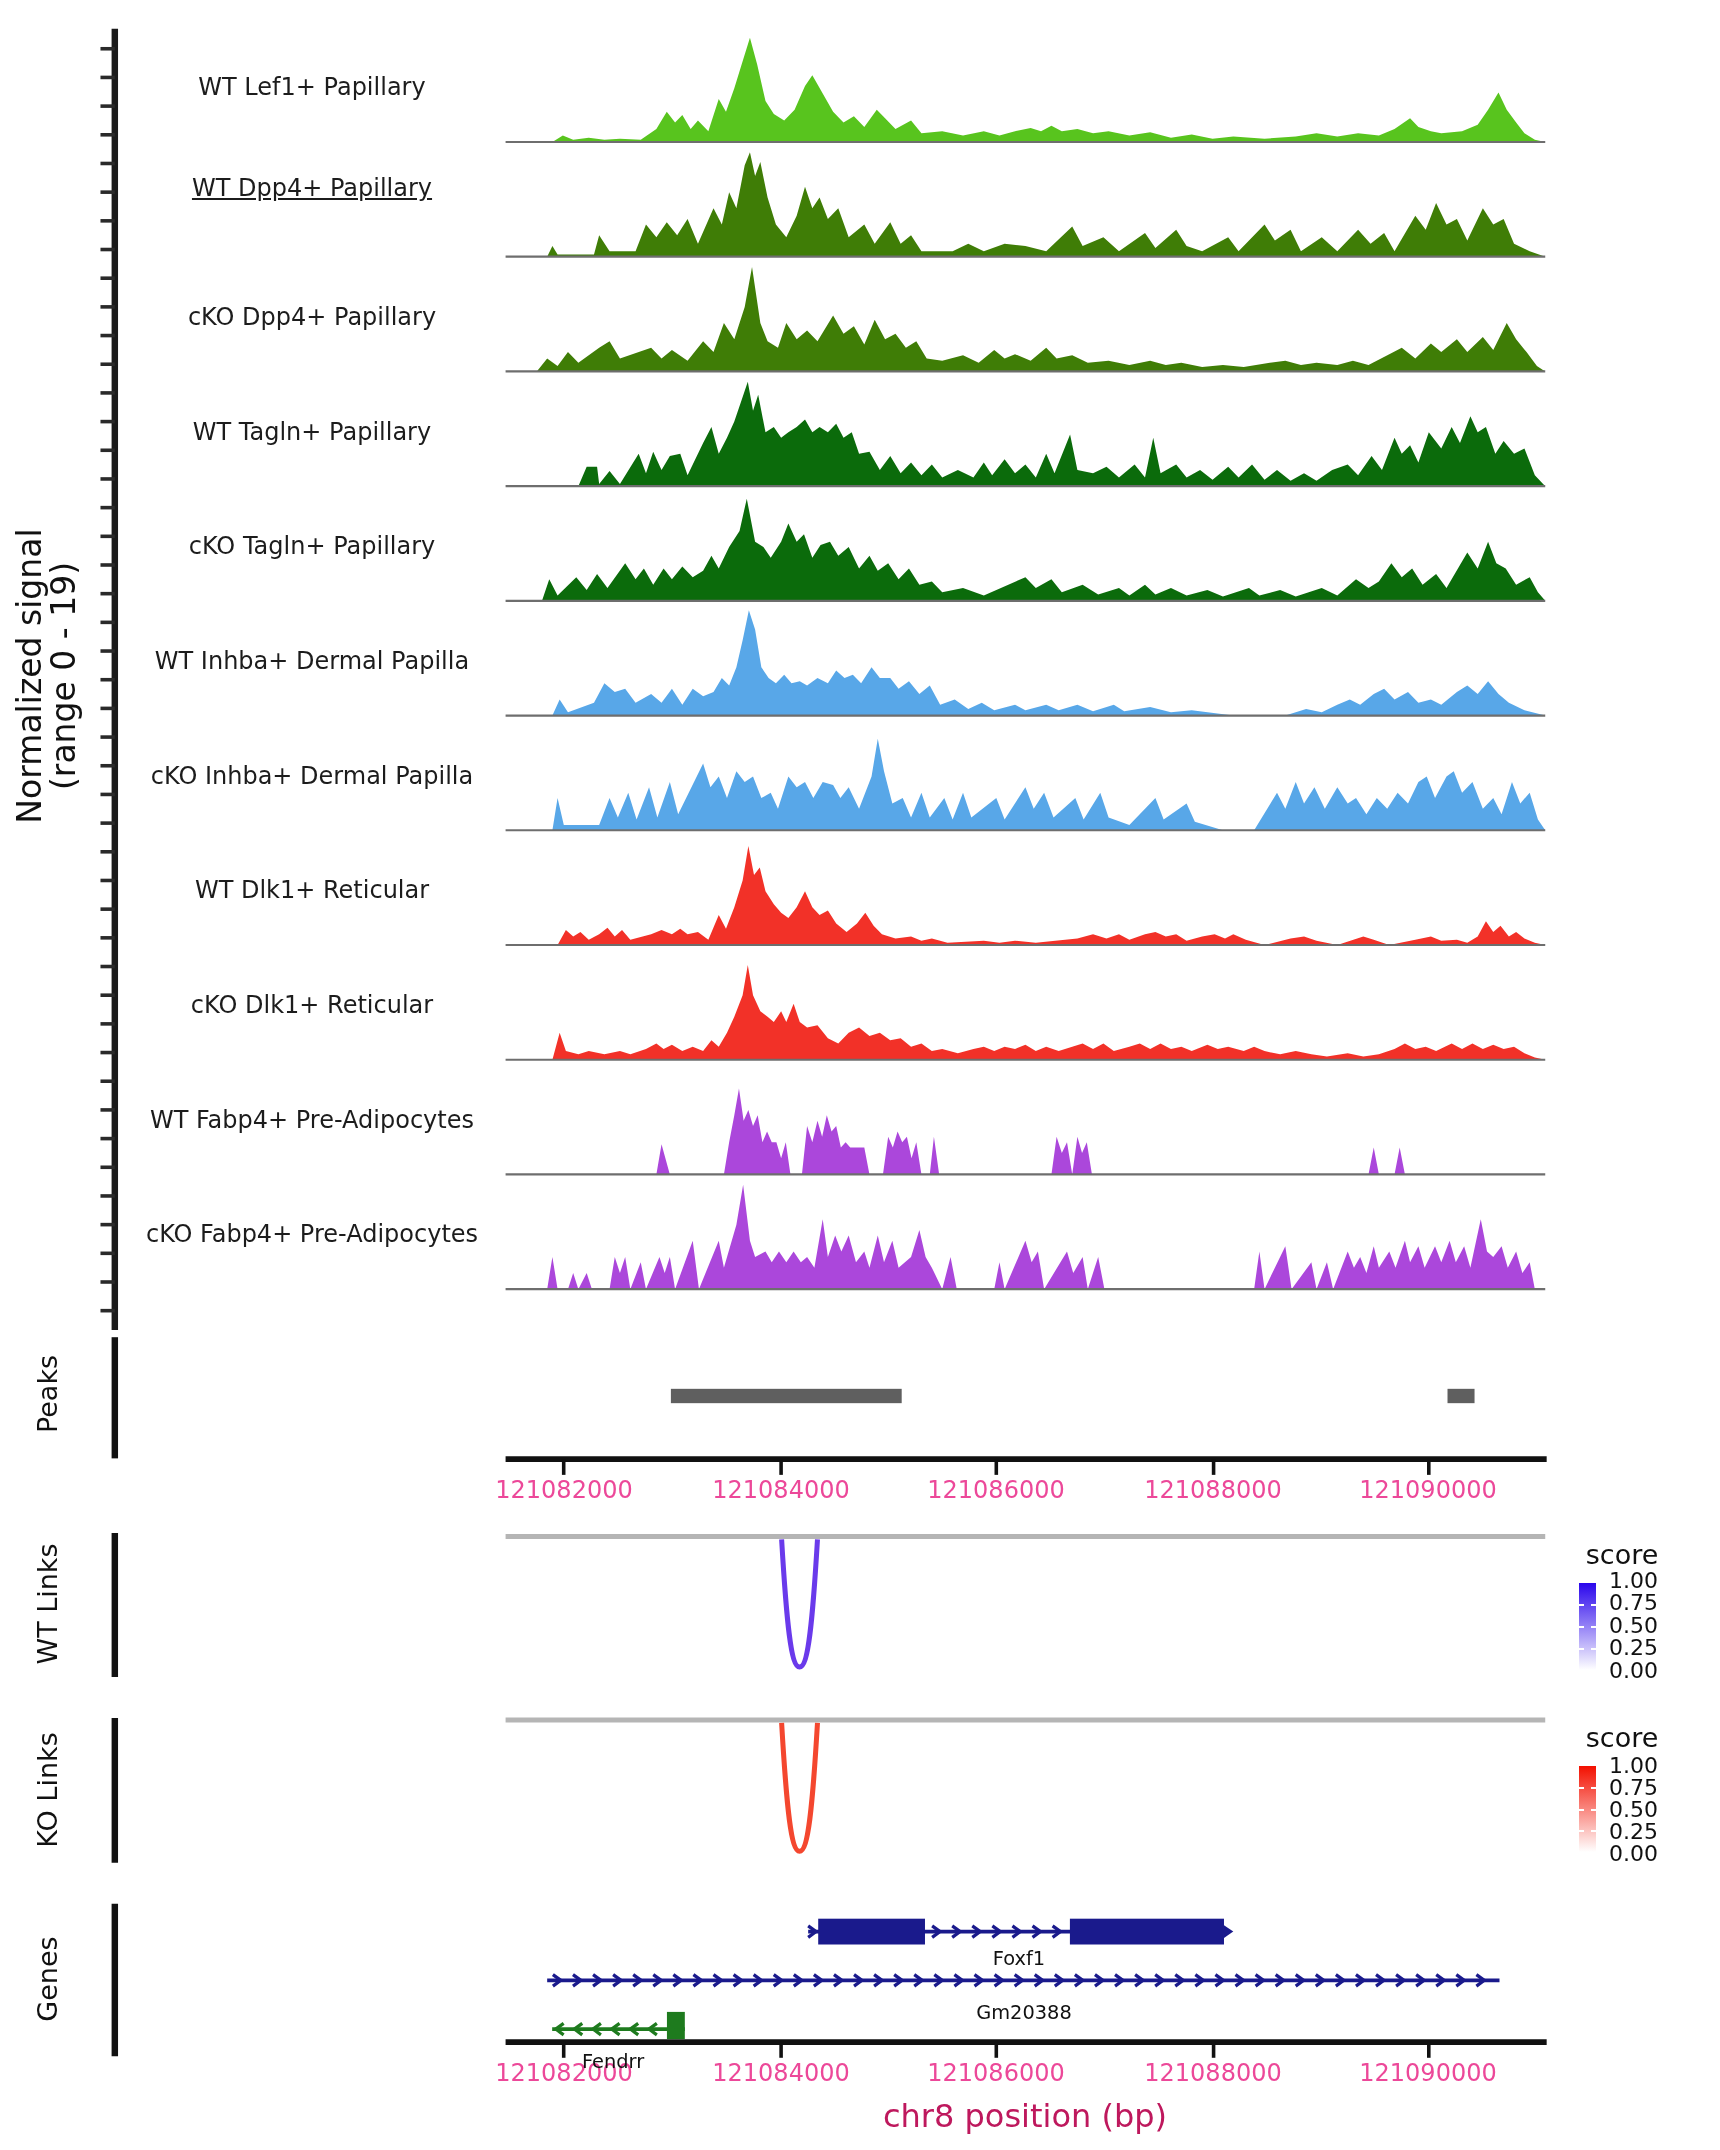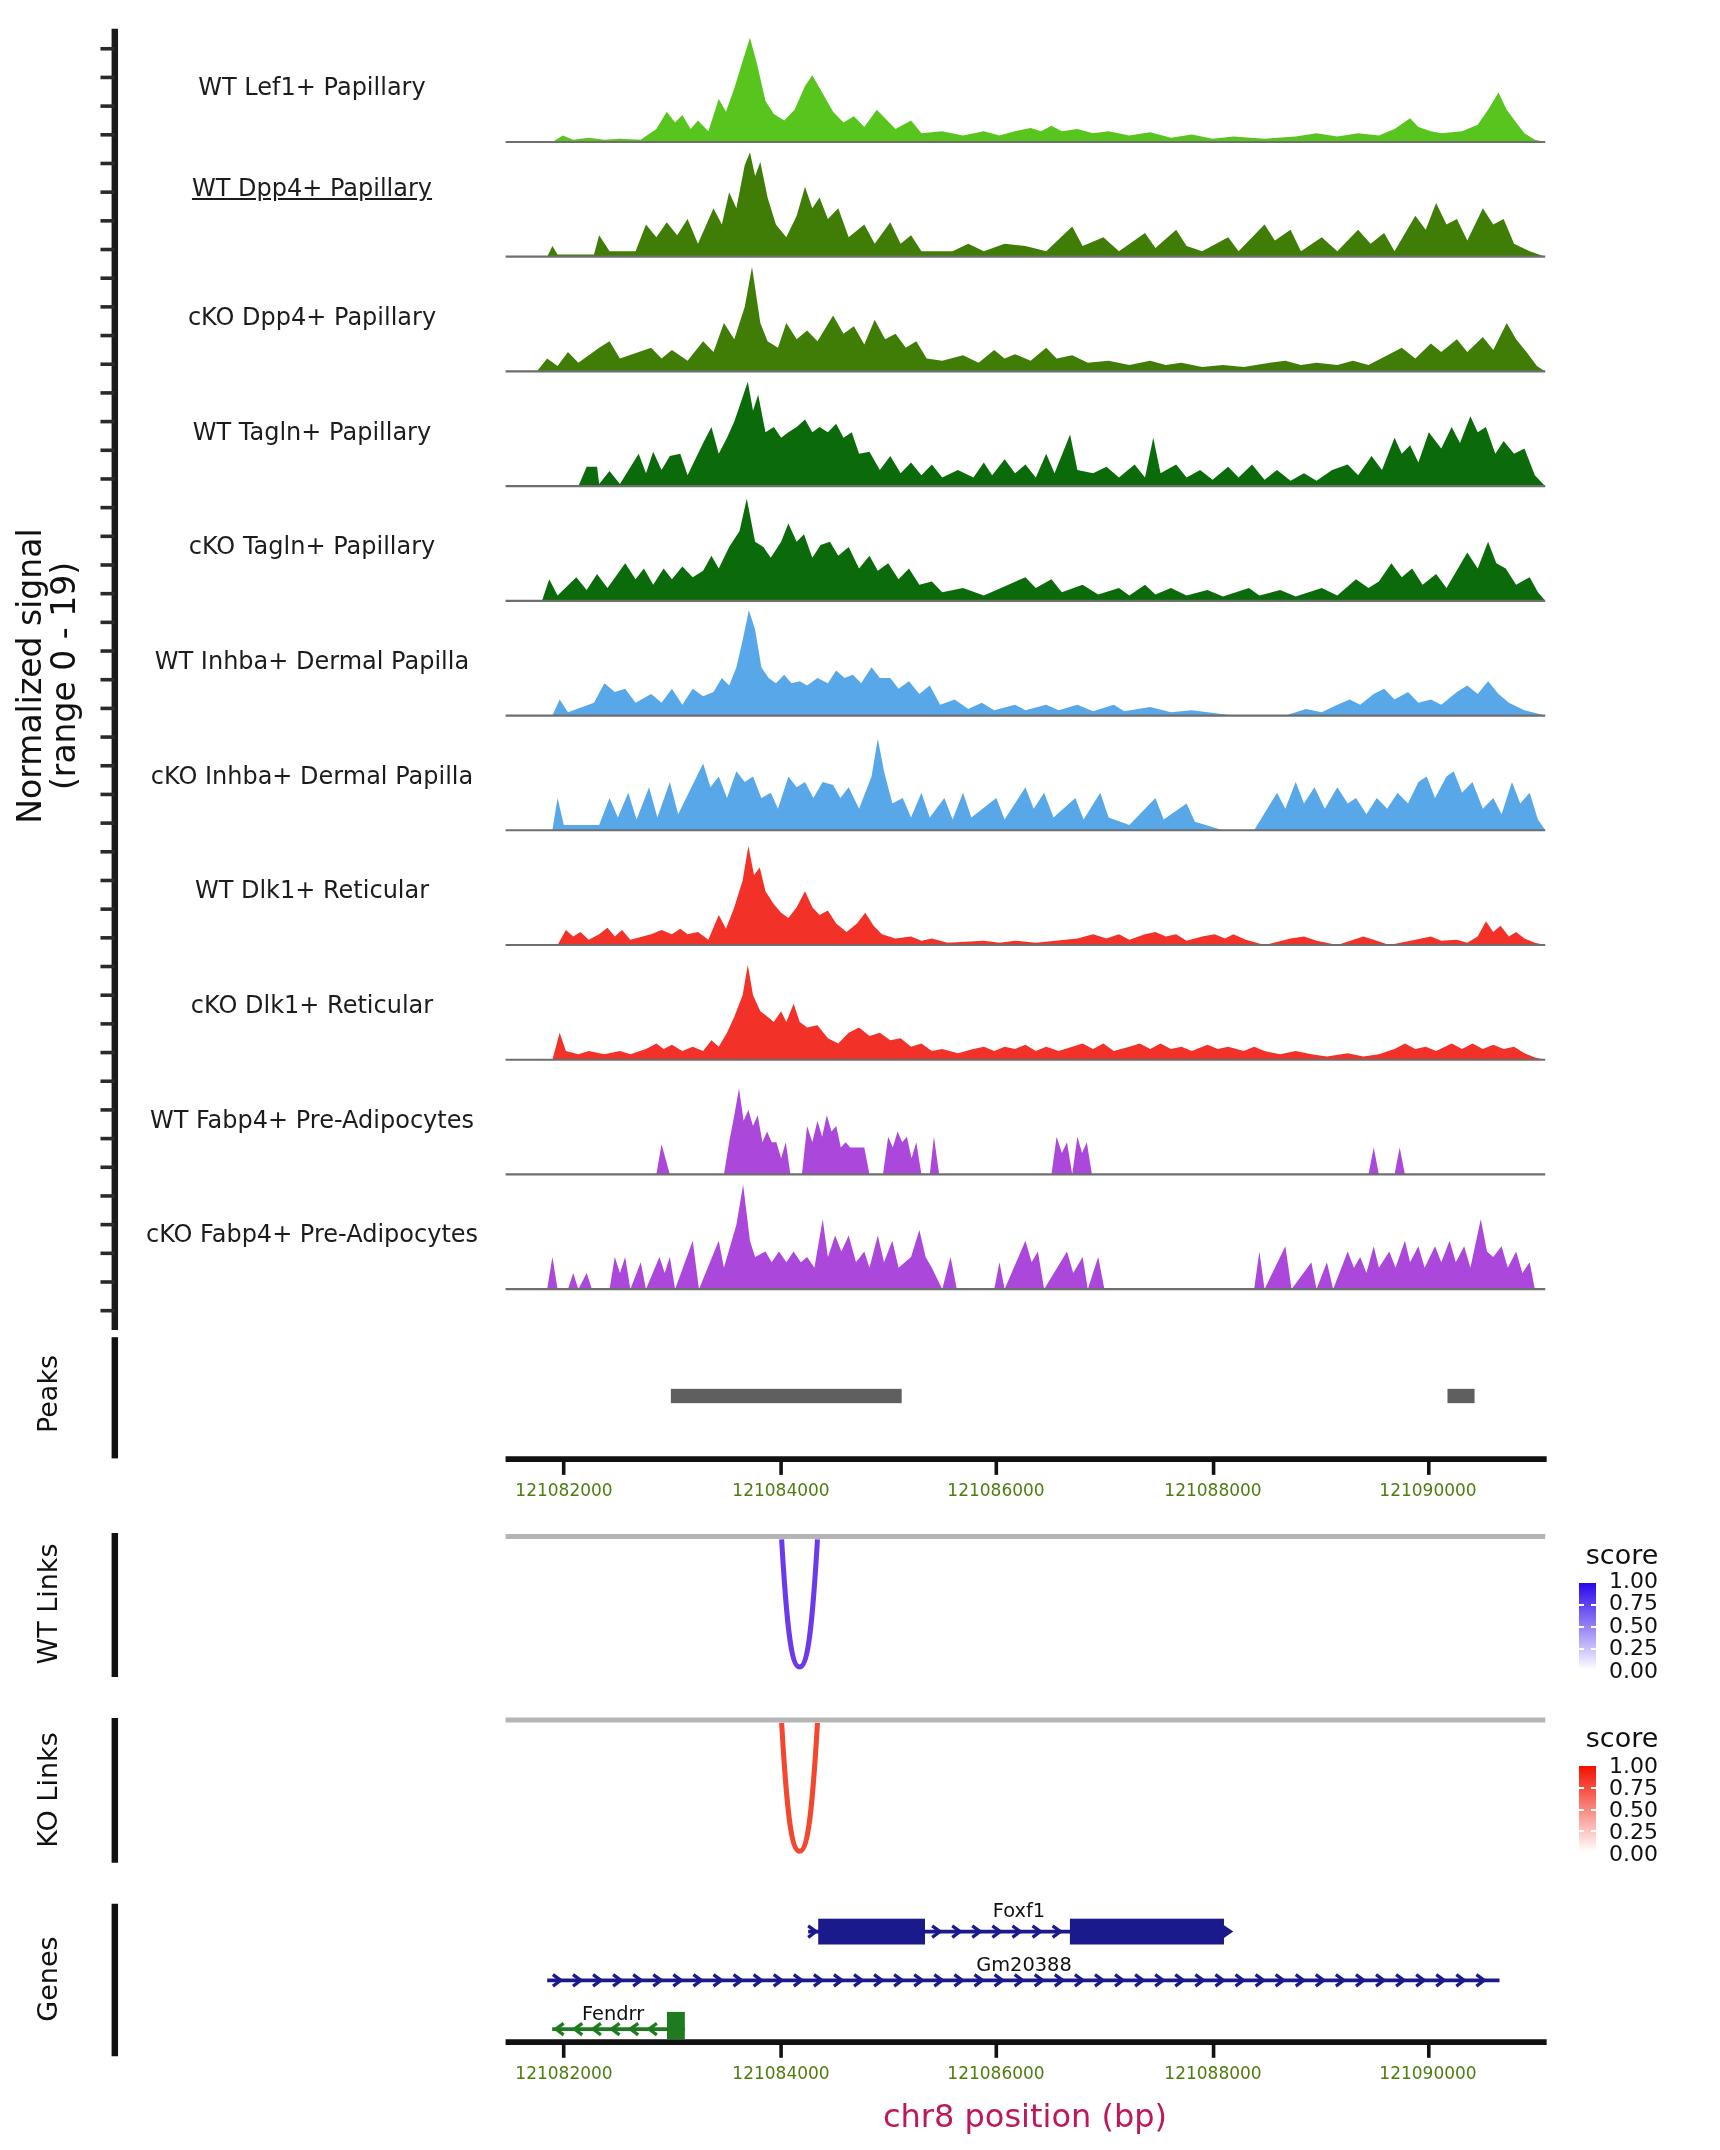--- a/index.html
+++ b/index.html
@@ -2,22 +2,22 @@
 <html style="font-size:11.5px"><head>
 <meta charset="utf-8">
 <style>
   html,body{margin:0;padding:0;background:#fff;}
   .page{position:relative;width:1721px;height:2151px;background:#ffffff;
         font-family:"DejaVu Sans","Liberation Sans",sans-serif;overflow:hidden;}
   .txt{position:absolute;color:#1a1a1a;white-space:nowrap;}
   .center{transform:translate(-50%,-50%);}
   .vlabel{position:absolute;white-space:nowrap;transform:translate(-50%,-50%) rotate(-90deg);color:#111;}
   .track-label{font-size:24px;color:#1c1c1c;}
-  .tick-label{font-size:17px;color:#4d7c0f;}
-  .gene-label{font-size:19.4px;color:#111;}
+  .tick-label{font-size:24px;color:#ec4899;}
+  .gene-label{font-size:19.4px;color:#111;margin-top:48px;}
   .legend-title{font-size:27px;color:#111;}
   .legend-num{font-size:22px;color:#111;}
   .section-label{font-size:27px;}
   .yaxis-label{font-size:33px;}
   .axis-title{font-size:32px;color:#be185d;}
   .legend-bar{position:absolute;width:16.5px;}
   .legend-tick{position:absolute;height:2.2px;width:5px;background:#ffffff;}
   svg{position:absolute;left:0;top:0;}
 </style>
 </head>

